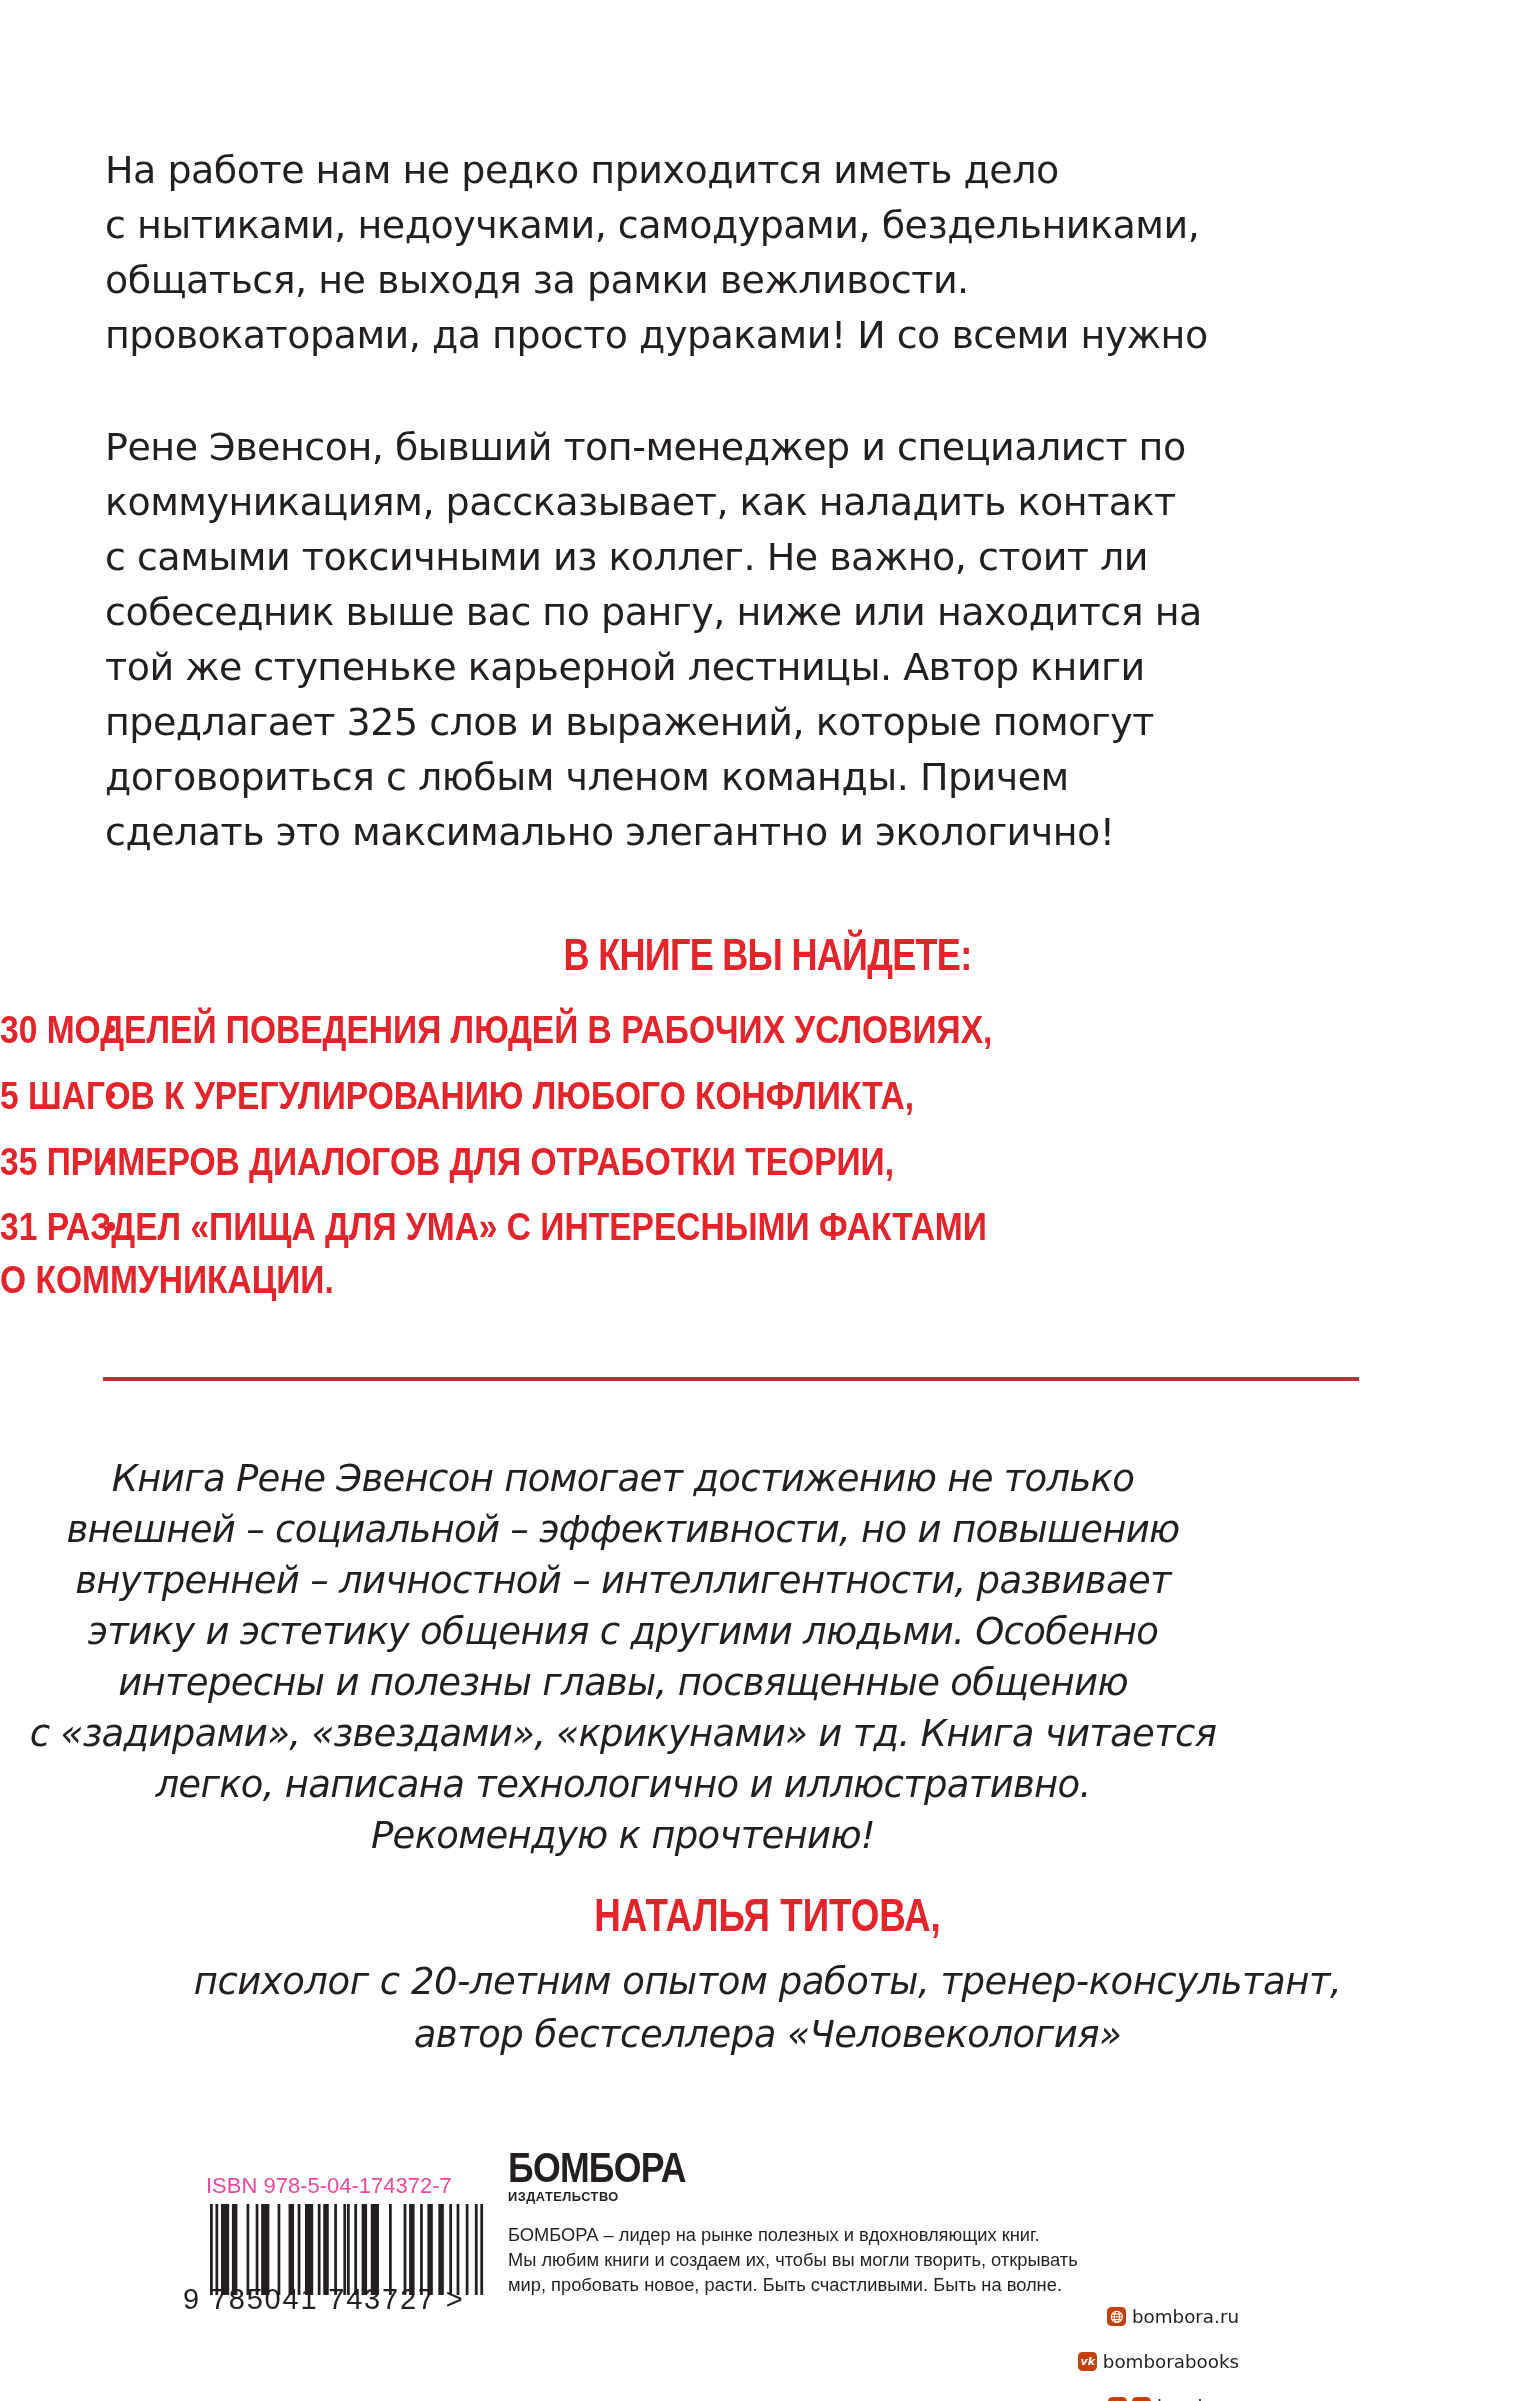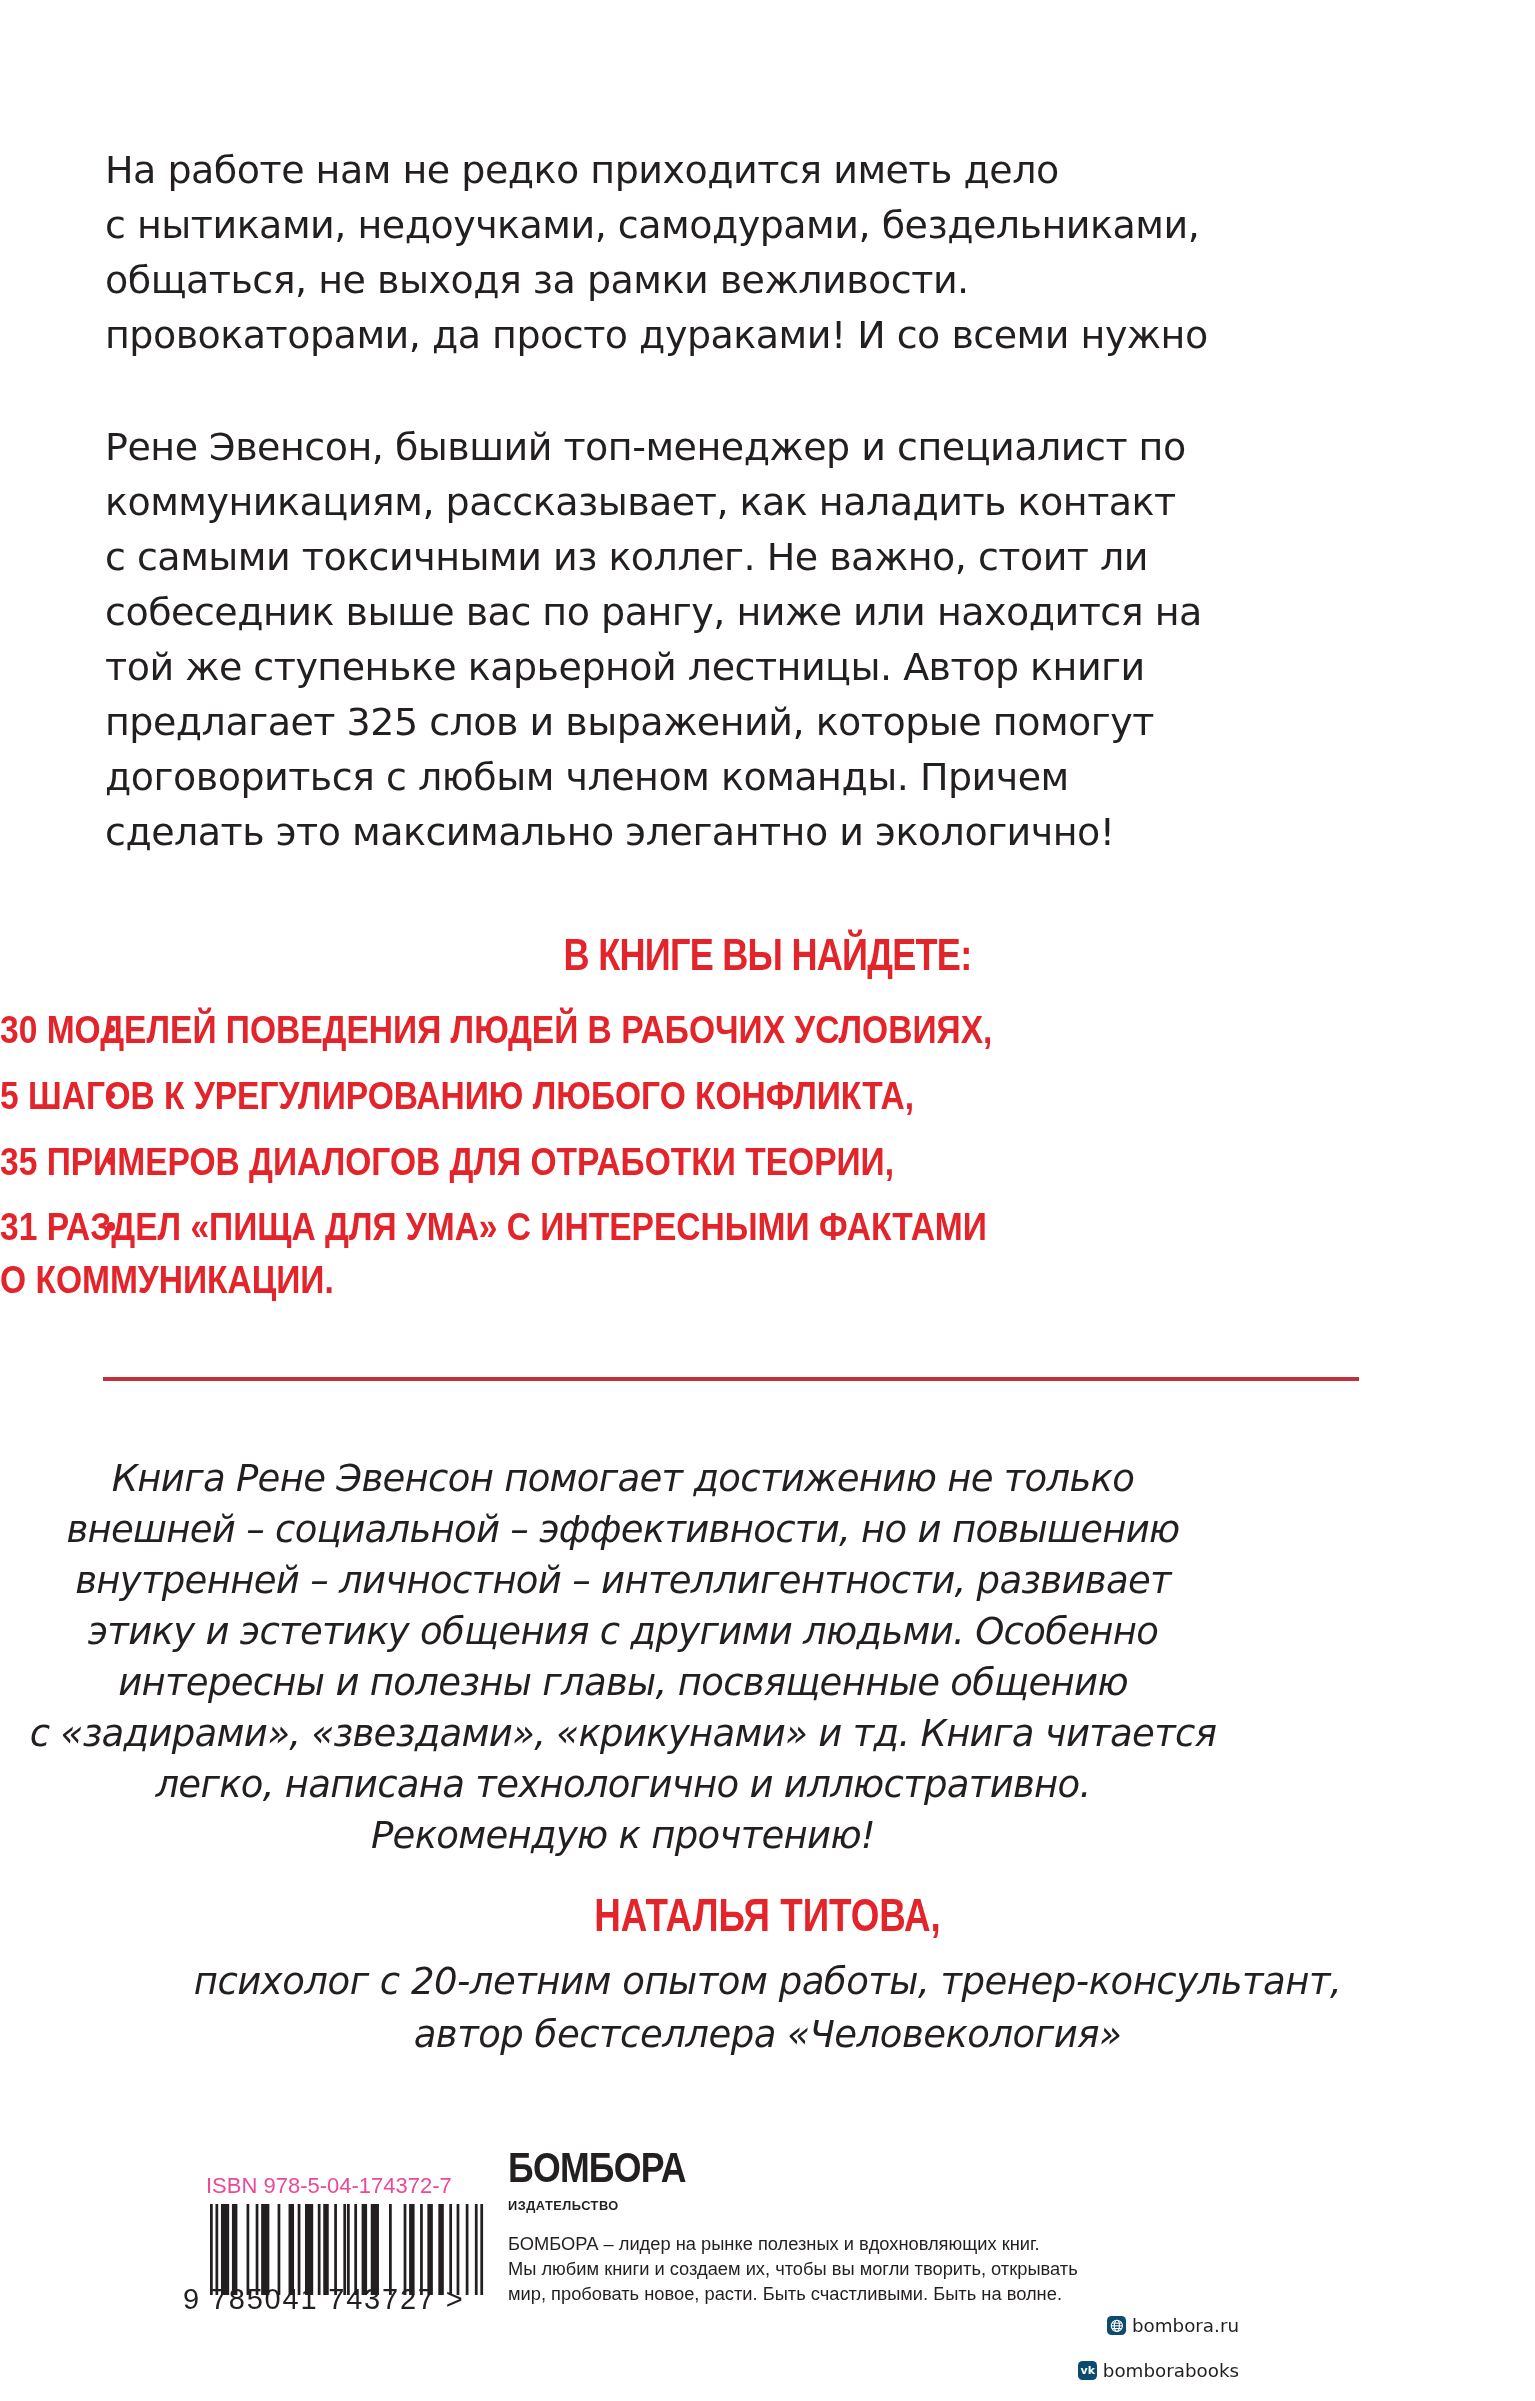--- a/index.html
+++ b/index.html
@@ -19,26 +19,26 @@
   .quote span { display: block; white-space: nowrap; }
   .author-name { position: absolute; top: 1888px; left: 0; width: 1535px; text-align: center; color: #e3242b; font-family: "Liberation Sans", sans-serif; font-weight: bold; font-size: 46px; transform: scaleX(0.8); transform-origin: 50% 50%; }
   .author-desc { position: absolute; top: 1955px; left: 0; width: 1535px; text-align: center; font-size: 37px; line-height: 53px; letter-spacing: -0.5px; }
   .author-desc span { display: block; font-style: italic; }
   .barcode { position: absolute; left: 137px; top: 2173px; width: 311px; }
   .isbn-label { position: absolute; left: 69px; top: 0; font-family: "Liberation Sans", sans-serif; font-size: 22px; color: #ec4899; white-space: nowrap; }
   .bars { position: absolute; left: 73px; top: 31px; width: 274px; height: 91px; }
   .bar-digits { position: absolute; top: 110px; left: 46px; font-family: "Liberation Sans", sans-serif; font-size: 29px; letter-spacing: 1.8px; white-space: nowrap; color: #231f20; }
   .publisher { position: absolute; left: 508px; top: 2147px; width: 731px; }
   .pub-logo { font-family: "Liberation Sans", sans-serif; font-weight: bold; font-size: 42px; line-height: 42px; letter-spacing: -0.9px; transform: scaleX(0.85); transform-origin: 0 50%; color: #231f20; }
-  .pub-sub { font-family: "Liberation Sans", sans-serif; font-weight: bold; font-size: 12.8px; letter-spacing: 0.5px; margin-top: 9px; }
+  .pub-sub { font-family: "Liberation Sans", sans-serif; font-weight: bold; font-size: 12.8px; letter-spacing: 0.5px; margin-top: 0; }
   .pub-desc { margin-top: 18.3px; font-family: "Liberation Sans", sans-serif; font-size: 18.3px; line-height: 25px; }
   .pub-desc span { display: block; white-space: nowrap; }
   .socials { margin-top: 9.1px; display: flex; align-items: flex-end; gap: 24px; font-family: "DejaVu Sans", sans-serif; font-size: 18.3px; flex-direction: column; }
   .soc { display: flex; align-items: center; gap: 5.5px; }
-  .ico { width: 19px; height: 19px; border-radius: 4.6px; background: #0c4a6e; display: inline-flex; align-items: center; justify-content: center; color: #fff; font-size: 11px; font-weight: bold; font-family: "DejaVu Sans", sans-serif; }
+  .ico { width: 19px; height: 19px; border-radius: 4.6px; background: #c2410c; display: inline-flex; align-items: center; justify-content: center; color: #fff; font-size: 11px; font-weight: bold; font-family: "DejaVu Sans", sans-serif; font-style: italic; }
 </style>
 </head>
 <body>
 
 <div class="para" id="p1">
   <span class="line">На работе нам не редко приходится иметь дело</span>
   <span class="line">с нытиками, недоучками, самодурами, бездельниками,</span>
   <span class="line">общаться, не выходя за рамки вежливости.</span>
   <span class="line">провокаторами, да просто дураками! И со всеми нужно</span>
 </div>

